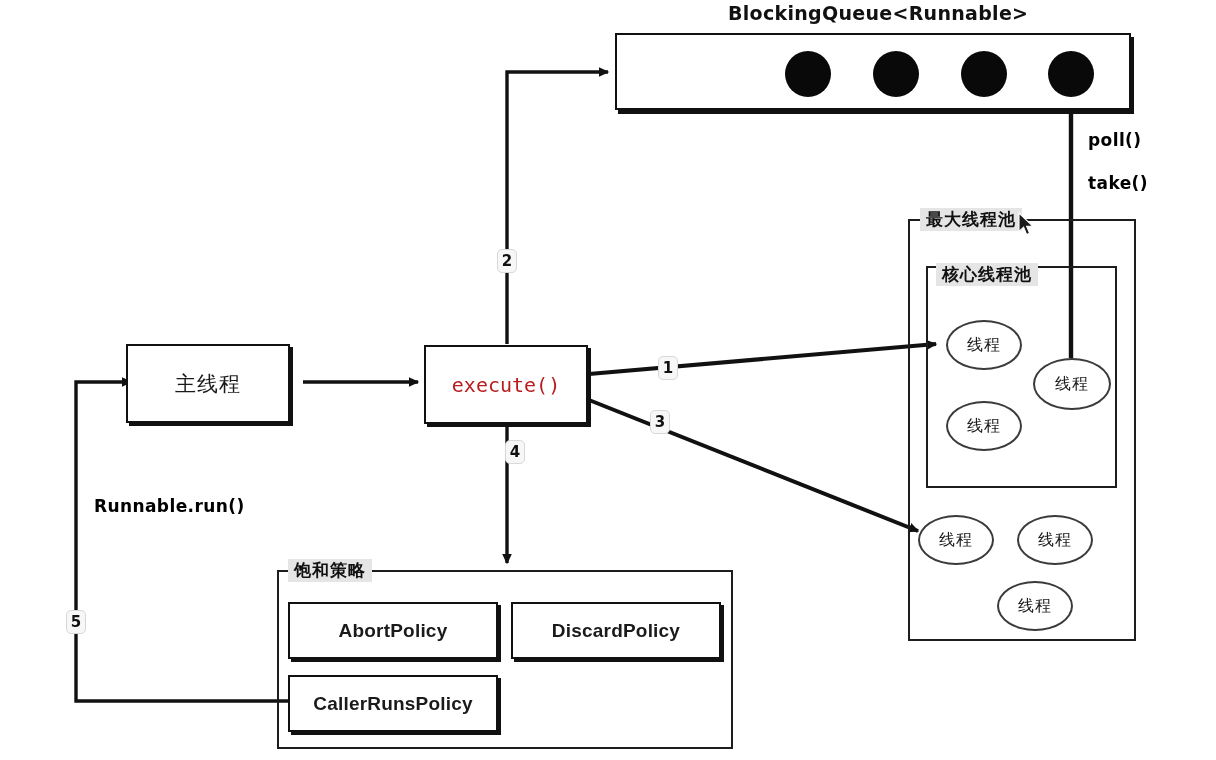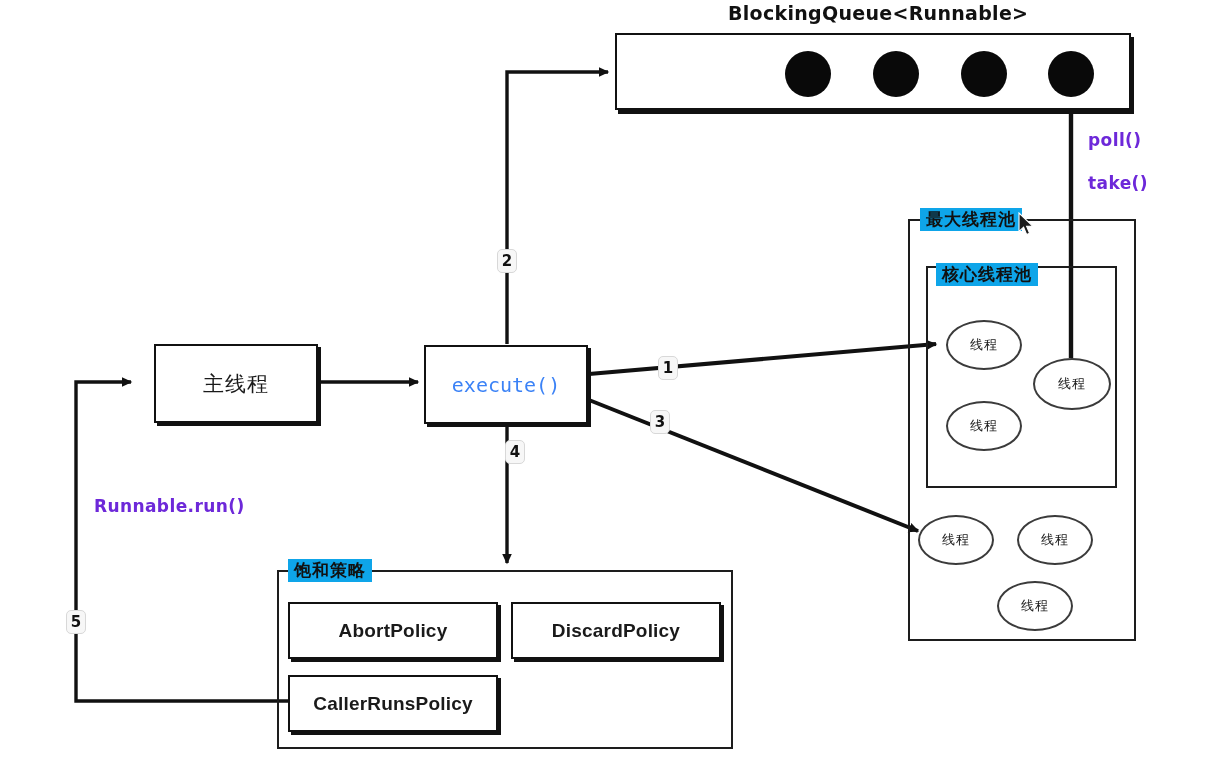--- a/index.html
+++ b/index.html
@@ -43,21 +43,21 @@
   }
   .label-cn {
     font-family: "DejaVu Sans", "Liberation Sans", sans-serif;
     font-size: 21px;
     color: #1a1a1a;
     letter-spacing: 1px;
   }
   .label-mono {
     font-family: "DejaVu Sans Mono", "Liberation Mono", monospace;
     font-size: 20px;
-    color: #3b82f6;
+    color: #b91c1c;
     letter-spacing: 0px;
   }
   .policy-box {
     border: 2px solid #111111;
     box-shadow: 3px 3px 0 0 #111111;
     background: #ffffff;
     display: flex;
     align-items: center;
     justify-content: center;
     font-size: 19px;
@@ -67,40 +67,40 @@
   }
   
   .group-frame {
     position: absolute;
     box-sizing: border-box;
     border: 2px solid #1d1d1d;
     background: transparent;
   }
   .group-caption {
     position: absolute;
-    background: #0ea5e9;
+    background: #e5e5e5;
     padding: 0 6px;
     font-family: "DejaVu Sans", "Liberation Sans", sans-serif;
     font-size: 17px;
     font-weight: bold;
     color: #111111;
     white-space: nowrap;
     letter-spacing: 1px;
   }
   .oval {
     position: absolute;
     box-sizing: border-box;
     border: 2px solid #3b3b3b;
     border-radius: 50%;
     background: #ffffff;
     display: flex;
     align-items: center;
     justify-content: center;
     font-family: "DejaVu Sans", "Liberation Sans", sans-serif;
-    font-size: 13px;
+    font-size: 16px;
     color: #1a1a1a;
     letter-spacing: 1px;
   }
   .dot {
     position: absolute;
     border-radius: 50%;
     background: #090909;
   }
   .step-badge {
     position: absolute;
@@ -116,21 +116,21 @@
     font-family: "DejaVu Sans", "Liberation Sans", sans-serif;
     font-size: 15px;
     font-weight: bold;
     color: #111111;
   }
   .plain-text {
     position: absolute;
     font-family: "DejaVu Sans", "Liberation Sans", sans-serif;
     font-size: 17px;
     font-weight: bold;
-    color: #6d28d9;
+    color: #000000;
     white-space: nowrap;
     letter-spacing: 0.4px;
   }
   .title-text {
     position: absolute;
     font-family: "DejaVu Sans", "Liberation Sans", sans-serif;
     font-size: 19px;
     font-weight: bold;
     color: #111111;
     white-space: nowrap;
@@ -182,21 +182,21 @@
 
   <div class="title-text" style="left:728px; top:2px;">BlockingQueue&lt;Runnable&gt;</div>
 
   <div class="queue-box" style="left:615px; top:33px; width:516px; height:77px;">
     <div class="dot" style="left:168px; top:16px; width:46px; height:46px;"></div>
     <div class="dot" style="left:256px; top:16px; width:46px; height:46px;"></div>
     <div class="dot" style="left:344px; top:16px; width:46px; height:46px;"></div>
     <div class="dot" style="left:431px; top:16px; width:46px; height:46px;"></div>
   </div>
 
-  <div class="node boxed" style="left:154px; top:344px; width:164px; height:79px;">
+  <div class="node boxed" style="left:126px; top:344px; width:164px; height:79px;">
     <span class="label-cn">主线程</span>
   </div>
 
   <div class="node boxed" style="left:424px; top:345px; width:164px; height:79px;">
     <span class="label-mono">execute()</span>
   </div>
 
   <div class="group-frame" style="left:908px; top:219px; width:228px; height:422px;"></div>
   <div class="group-caption" style="left:920px; top:208px;">最大线程池</div>
 

